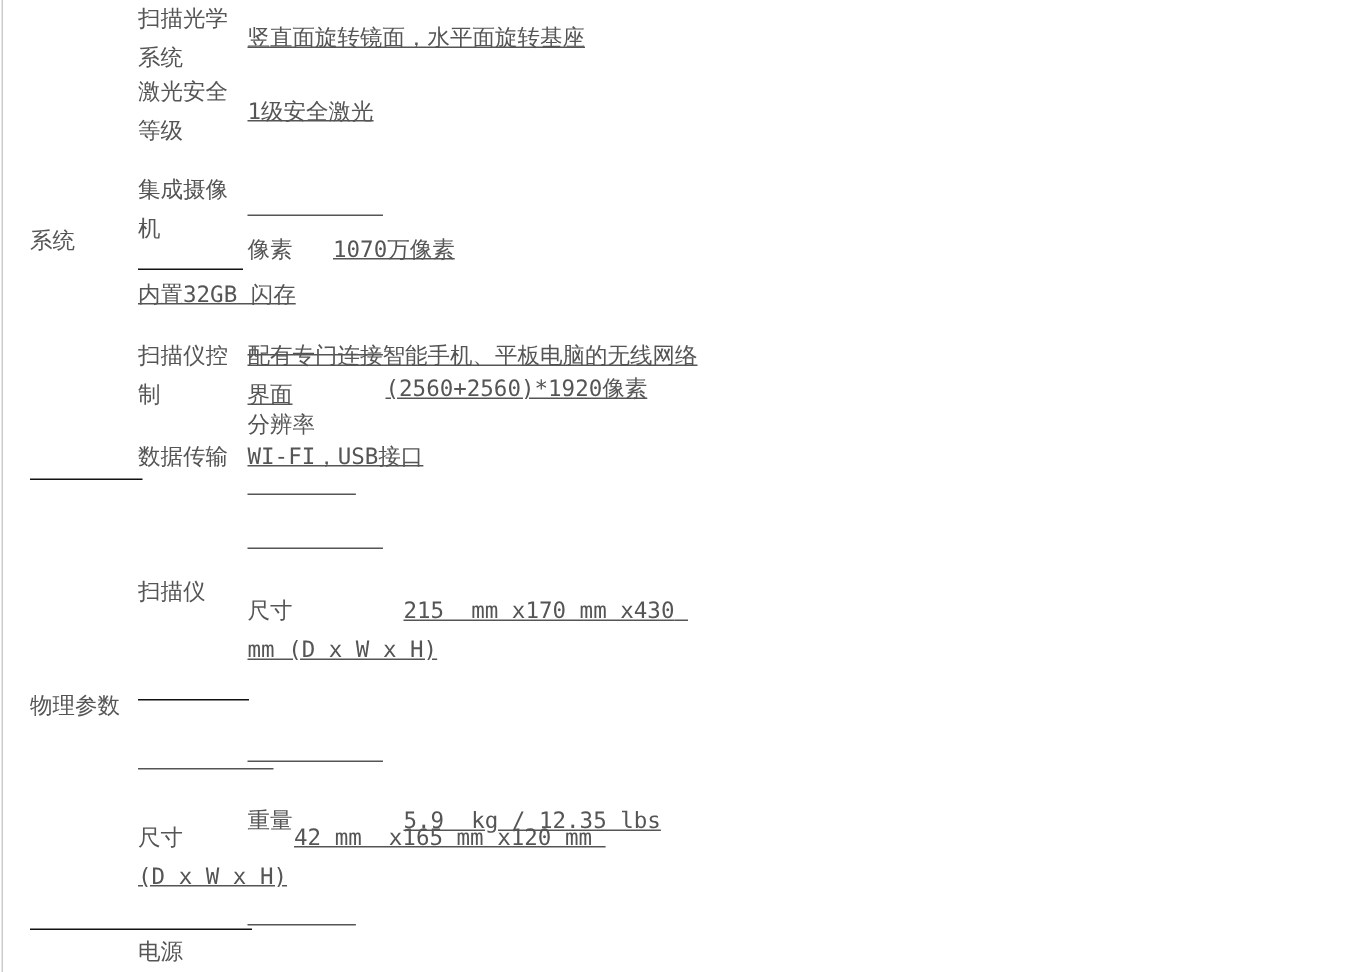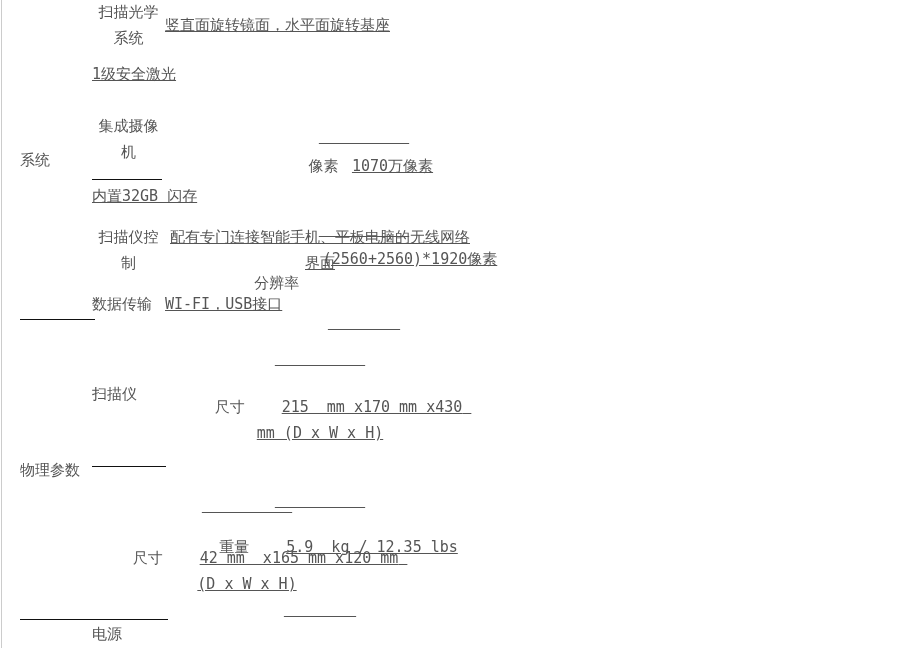--- a/index.html
+++ b/index.html
@@ -19,42 +19,42 @@
   }
   .section{position:relative;display:flex;padding-left:20px;box-sizing:border-box;}
   .sec-sys{height:320px;}
   .sec-phys{height:300px;}
   .sec-power{height:28px;}
   .cat{
     width:72px;flex:0 0 72px;
     display:flex;align-items:center;
     white-space:pre-wrap;word-break:break-all;
   }
-  .rows{flex:1 1 auto;display:flex;flex-direction:column;text-align:center;}
+  .rows{flex:1 1 auto;display:flex;flex-direction:column;}
   .row{display:flex;}
   .c2{
     width:73px;flex:0 0 73px;position:relative;
     display:flex;align-items:center;
     white-space:pre-wrap;word-break:break-all;
   }
   .c3{
     width:310px;flex:0 0 310px;
     display:flex;align-items:center;
     white-space:pre-wrap;overflow-wrap:break-word;text-decoration:underline;
   }
   .c3.stack{display:block;}
   .subrow{box-sizing:border-box;white-space:pre-wrap;}
   .sub-name{display:inline-block;vertical-align:top;}
   .nw57{width:57px;}
   .nw92{width:92px;margin-top:24px;}
   .nw104{width:104px;}
   
   .h50{height:50px;}
   .h48{height:48px;}
-  .h82{height:82px;gap:44px;}
+  .h82{height:82px;}
   .h32{height:32px;}
   .h76{height:76px;}
   .h147{height:147px;}
   .h153{height:153px;}
   .h28{height:28px;}
   
   .sr-cam{height:41px;padding-top:3px;}
   .sr-dim1{height:90px;padding-top:22px;}
   .sr-wt1{height:57px;padding-top:20px;}
   .sr-dim2{height:92px;padding-top:26px;}
@@ -74,20 +74,21 @@
   <div class="section sec-sys">
     <div class="cat">系统</div>
     <div class="rows">
 
       <div class="row h50">
         <div class="c2">扫描光学系统</div>
         <div class="c3">竖直面旋转镜面，水平面旋转基座</div>
       </div>
 
       <div class="row h48">
+        <div class="c2">激光安全等级</div>
         <div class="c3">1级安全激光</div>
       </div>
 
       <div class="row h82">
         <div class="c2">集成摄像机<span class="rule rule-cam"></span></div>
         <div class="c3 stack">
           <div class="subrow sr-cam"><span class="sub-name nw57">像素</span><span>1070万像素</span></div>
           <div class="subrow sr-cam"><span class="sub-name nw92">分辨率</span><span>(2560+2560)*1920像素</span></div>
         </div>
       </div>

